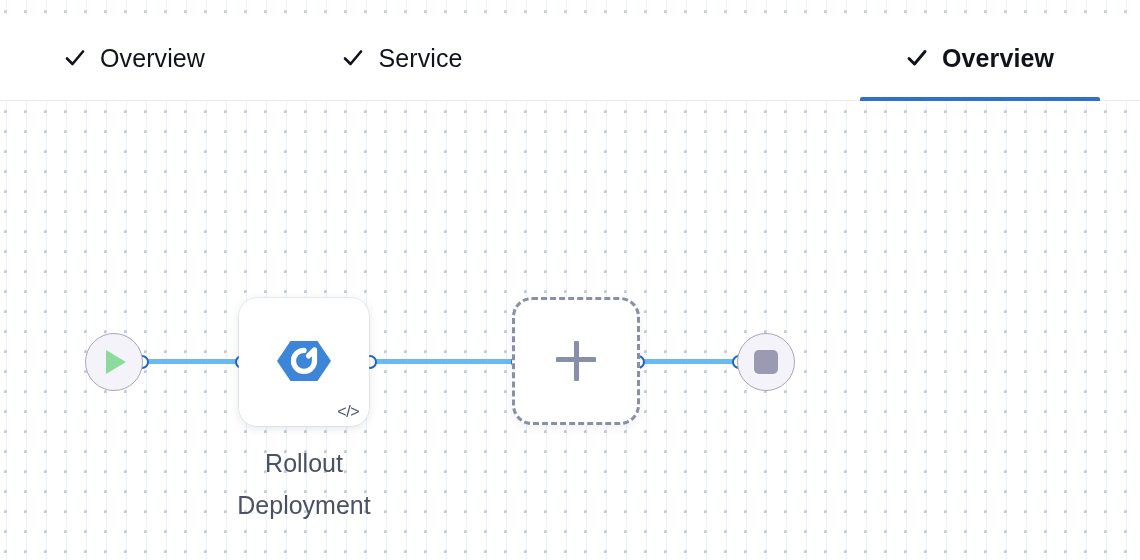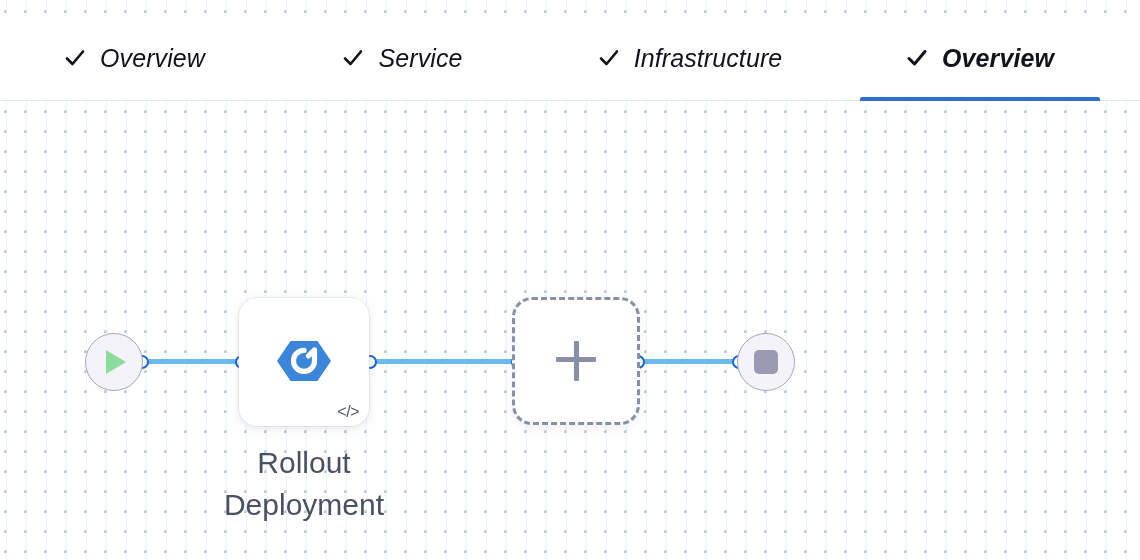--- a/index.html
+++ b/index.html
@@ -47,21 +47,20 @@
     position: absolute;
     top: 0;
     height: 86px;
     display: flex;
     align-items: center;
     justify-content: center;
     gap: 14px;
     cursor: pointer;
     user-select: none;
     box-sizing: border-box;
-    font-style: italic;
   }
   .tab .tab-check {
     display: inline-flex;
     align-items: center;
     justify-content: center;
     width: 22px;
     height: 22px;
     color: #10131a;
     flex: none;
   }
@@ -260,21 +259,21 @@
     height: 24px;
     border-radius: 5px;
     background: #9a9bb2;
   }
 
   
   .node-label {
     position: absolute;
     text-align: center;
     color: #4a5163;
-    font-size: 30px;
+    font-size: 25px;
     line-height: 42px;
     z-index: 12;
     user-select: none;
     white-space: pre-line;
   }
   #label-rollout {
     left: 184px;
     top: 442px;
     width: 240px;
   }
@@ -345,29 +344,20 @@
   <div class="tab" id="tab-service">
     <span class="tab-check">
       <svg width="22" height="22" viewBox="0 0 22 22">
           <path d="M3 11.5 L8.5 17 L19 4.5" fill="none" stroke="currentColor" stroke-width="2.6" stroke-linecap="round" stroke-linejoin="round"></path>
         </svg>
     </span>
     <span class="tab-label">Service</span>
     <span class="tab-underline"></span>
   </div>
 
-  <div class="tab" id="tab-infrastructure">
-    <span class="tab-check">
-      <svg width="22" height="22" viewBox="0 0 22 22">
-          <path d="M3 11.5 L8.5 17 L19 4.5" fill="none" stroke="currentColor" stroke-width="2.6" stroke-linecap="round" stroke-linejoin="round"></path>
-        </svg>
-    </span>
-    <span class="tab-label">Infrastructure</span>
-    <span class="tab-underline"></span>
-  </div>
 
   <div class="tab is-active" id="tab-execution">
     <span class="tab-check">
       <svg width="22" height="22" viewBox="0 0 22 22">
           <path d="M3 11.5 L8.5 17 L19 4.5" fill="none" stroke="currentColor" stroke-width="3" stroke-linecap="round" stroke-linejoin="round"></path>
         </svg>
     </span>
     <span class="tab-label">Overview</span>
     <span class="tab-underline"></span>
   </div>

